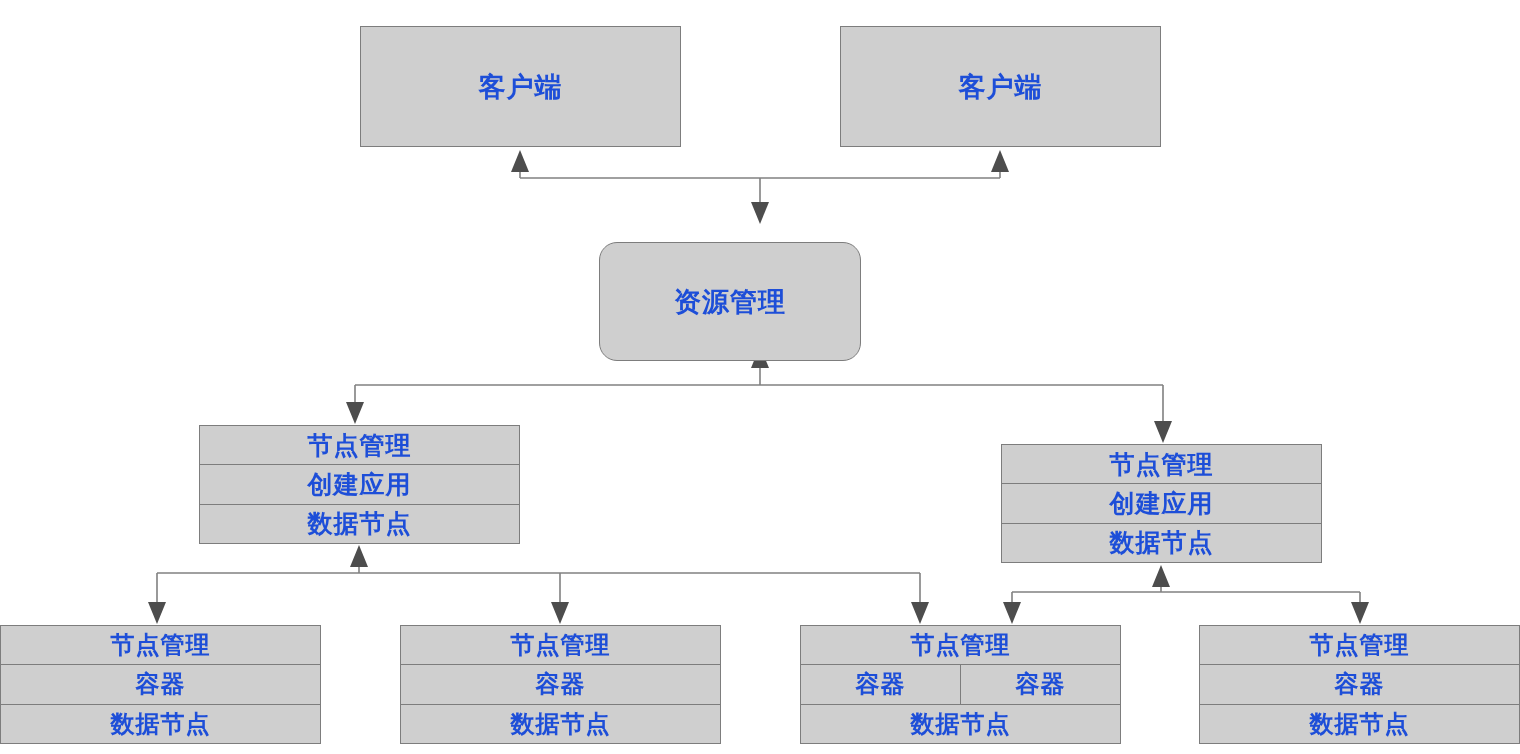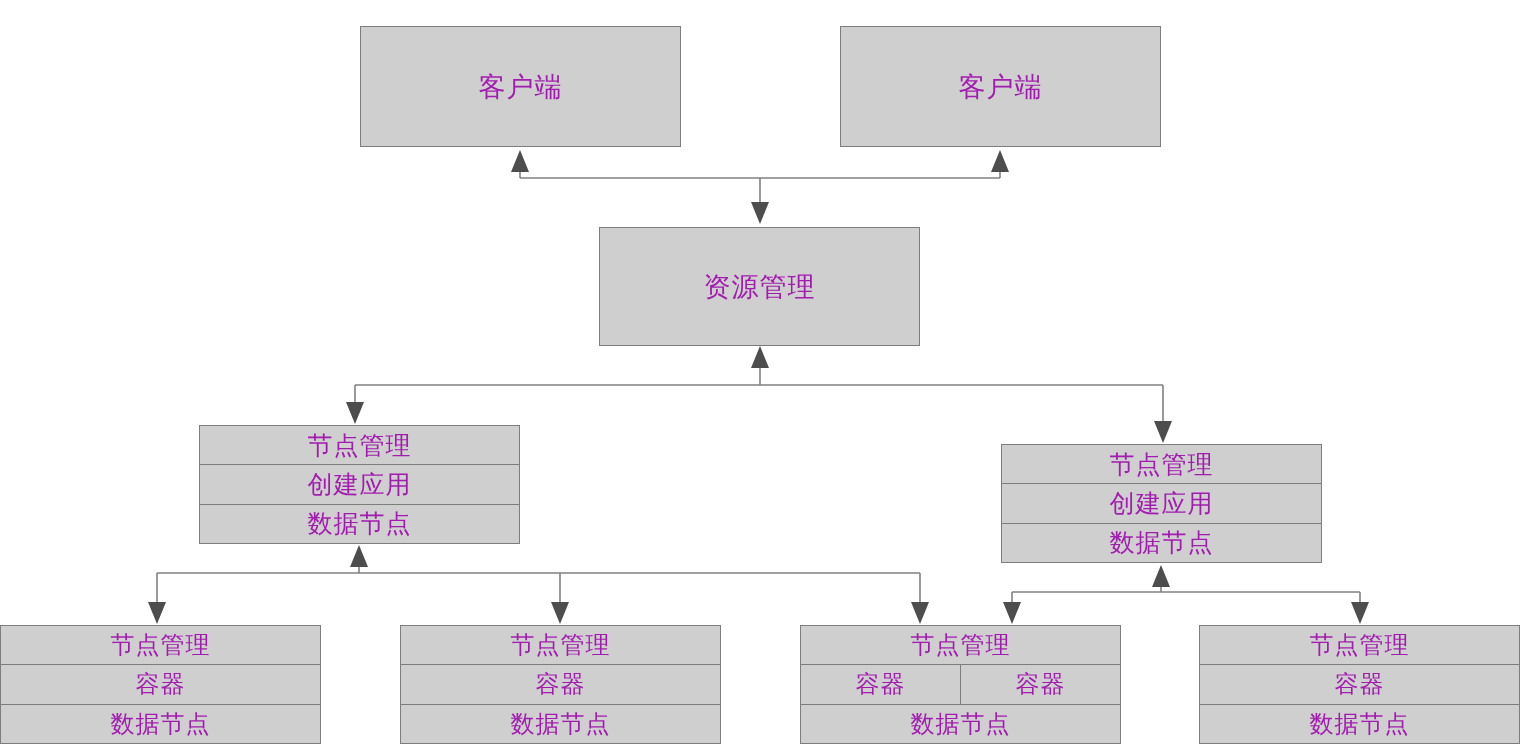--- a/index.html
+++ b/index.html
@@ -24,22 +24,23 @@
     z-index:2;
   }
   .node .row{
     flex:1 1 0;
     display:flex;
     align-items:center;
     justify-content:center;
     box-sizing:border-box;
     border-bottom:1px solid #7d7d7d;
     letter-spacing:1px;
-    color:#a21caf;
+    color:#1d4ed8;
     white-space:nowrap;
+    font-weight:bold;
   }
   .node .row:last-child{border-bottom:none;}
   .node .row.split{padding:0;}
   .node .cell{
     flex:1 1 0;
     display:flex;
     align-items:center;
     justify-content:center;
     box-sizing:border-box;
     border-right:1px solid #7d7d7d;
@@ -114,21 +115,21 @@
   </svg>
 
   <div class="node" style="left:360px;top:26px;width:321px;height:121px;">
     <div class="row fs-big">客户端</div>
   </div>
 
   <div class="node" style="left:840px;top:26px;width:321px;height:121px;">
     <div class="row fs-big">客户端</div>
   </div>
 
-  <div class="node" style="left:599px;top:227px;width:321px;height:119px;">
+  <div class="node" style="left:599px;top:242px;width:262px;height:119px;border-radius:18px;">
     <div class="row fs-big">资源管理</div>
   </div>
 
   <div class="node" style="left:199px;top:425px;width:321px;height:119px;">
     <div class="row fs-mid">节点管理</div>
     <div class="row fs-mid">创建应用</div>
     <div class="row fs-mid">数据节点</div>
   </div>
 
   <div class="node" style="left:1001px;top:444px;width:321px;height:119px;">

